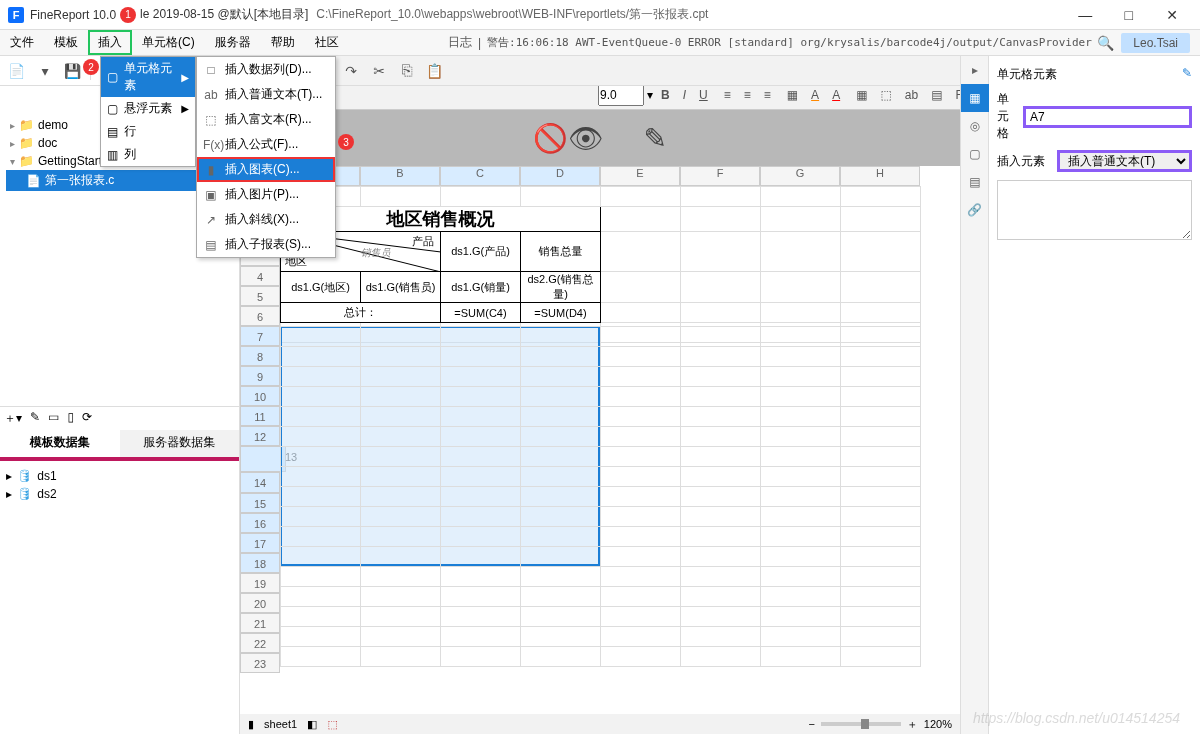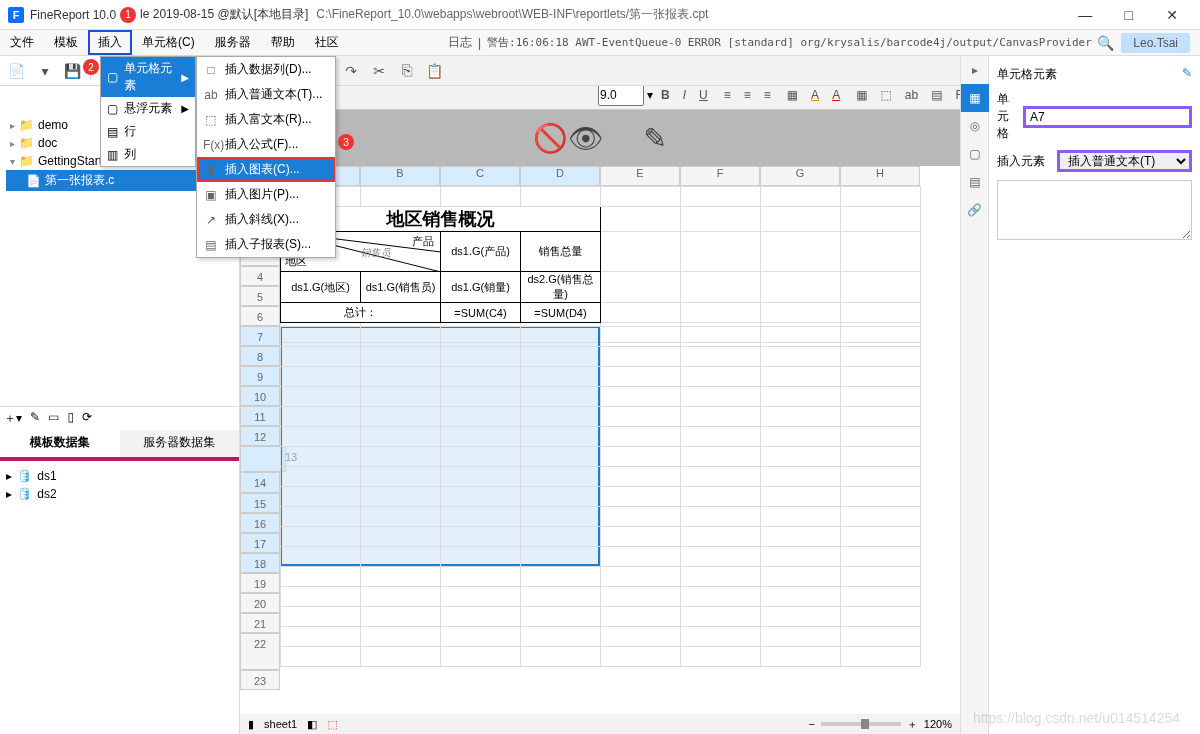--- a/index.html
+++ b/index.html
@@ -10,21 +10,21 @@
 .titlebar .logo { width: 16px; height: 16px; background: #0d6efd; color: #fff; display: inline-flex; align-items: center; justify-content: center; font-weight: bold; margin-right: 6px; font-size: 11px; border-radius: 2px; }
 .titlebar .app-title { font-size: 12px; }
 .titlebar .badge-1 { width: 16px; height: 16px; background: #e33; border-radius: 50%; color: #fff; display: inline-flex; align-items: center; justify-content: center; font-size: 10px; margin: 0 4px; }
 .titlebar .path { color: #666; margin-left: 8px; }
 .titlebar .spacer { flex: 1; }
 .win-btns span { display: inline-block; width: 40px; text-align: center; font-size: 14px; cursor: pointer; }
 
 
 .menubar { height: 26px; display: flex; align-items: center; border-bottom: 1px solid #ddd; background: #f7f7f7; font-size: 12px; }
 .menubar .item { padding: 4px 10px; cursor: pointer; }
-.menubar .item.active { border: 2px solid #1d4ed8; padding: 2px 8px; }
+.menubar .item.active { border: 2px solid #22c55e; padding: 2px 8px; }
 .menubar .right { margin-left: auto; display: flex; align-items: center; gap: 6px; padding-right: 10px; color: #555; }
 .menubar .search-icon { font-size: 14px; color: #666; }
 .menubar .user { background: #c2e0ff; padding: 3px 12px; border-radius: 2px; }
 
 
 .toolbar { height: 30px; display: flex; align-items: center; padding: 0 6px; gap: 6px; border-bottom: 1px solid #ddd; background: #fff; position: relative; }
 .toolbar .tbtn { width: 22px; height: 22px; display: inline-flex; align-items: center; justify-content: center; color: #555; cursor: pointer; font-size: 14px; }
 .toolbar .sep { width:1px; height:18px; background:#ddd; }
 
 
@@ -92,21 +92,21 @@
 .right-tabs { width: 28px; float:left; background:#f4f4f4; height:100%; border-right:1px solid #ddd; }
 .right-tabs .rt { width:28px; height:28px; display:flex; align-items:center; justify-content:center; color:#666; cursor:pointer; }
 .right-tabs .rt.active { background:#1b7ed6; color:#fff; }
 .right-content { margin-left:28px; padding:6px 8px; }
 .right-content .hdr { font-size:12px; padding: 4px 0 8px; display:flex; justify-content:space-between; }
 .right-content .field { display:flex; align-items:center; margin-bottom:8px; gap:4px; }
 .right-content .field label { width:56px; font-size:12px; }
 .right-content input, .right-content select { flex:1; height:22px; font-size:12px; border:3px solid #8b5cf6; padding:0 4px; }
 .right-content textarea { width:100%; height:60px; border:1px solid #ccc; }
 
-.watermark { position:absolute; right: 20px; bottom: 8px; color: rgba(150,150,150,.35); font-size: 14px; z-index:100; }
+.watermark { position:absolute; right: 20px; bottom: 8px; color: rgba(150,150,150,.35); font-size: 14px; font-style: italic; z-index:100; }
 </style>
 </head>
 <body>
 
 <div class="titlebar">
   <span class="logo">F</span>
   <span class="app-title">FineReport 10.0</span>
   <span class="badge-1">1</span>
   <span>le 2019-08-15 @默认[本地目录]</span>
   <span class="path">C:\FineReport_10.0\webapps\webroot\WEB-INF\reportlets/第一张报表.cpt</span>
@@ -320,21 +320,21 @@
         <div class="rh sel" style="height: 20px; line-height: 20px;">12</div>
         <div class="rh sel" style="height: 26px; line-height: 20px; padding-left: 44px;">13</div>
         <div class="rh sel" style="height: 21px; line-height: 20px;">14</div>
         <div class="rh sel" style="height: 20px; line-height: 20px;">15</div>
         <div class="rh sel" style="height: 20px; line-height: 20px;">16</div>
         <div class="rh sel" style="height: 20px; line-height: 20px;">17</div>
         <div class="rh sel" style="height: 20px; line-height: 20px;">18</div>
         <div class="rh" style="height: 20px; line-height: 20px;">19</div>
         <div class="rh" style="height: 20px; line-height: 20px;">20</div>
         <div class="rh" style="height: 20px; line-height: 20px;">21</div>
-        <div class="rh" style="height: 37px; line-height: 20px;">22</div>
+        <div class="rh" style="height: 20px; line-height: 20px;">22</div>
         <div class="rh" style="height: 20px; line-height: 20px;">23</div>
       </div>
     <div class="cells">
       <table>
         <tbody>
             <tr>
               <td></td>
               <td></td>
               <td></td>
               <td></td>

